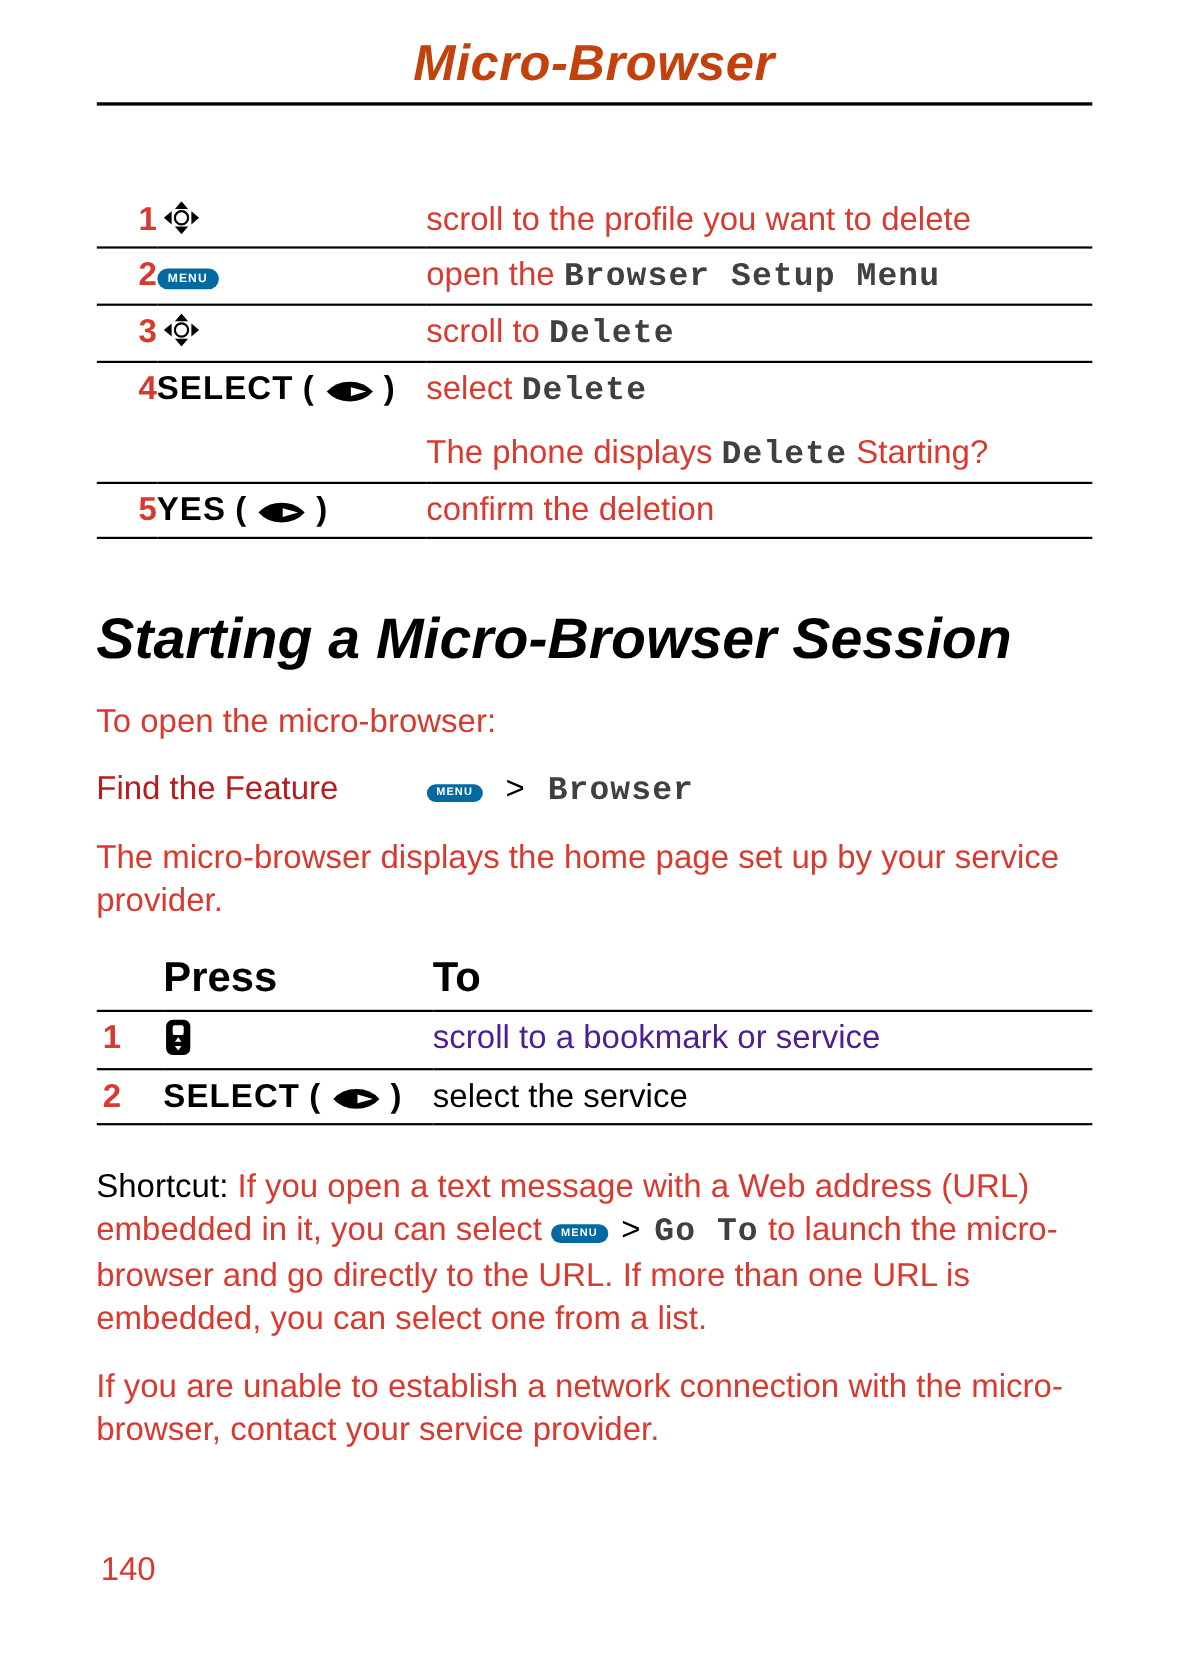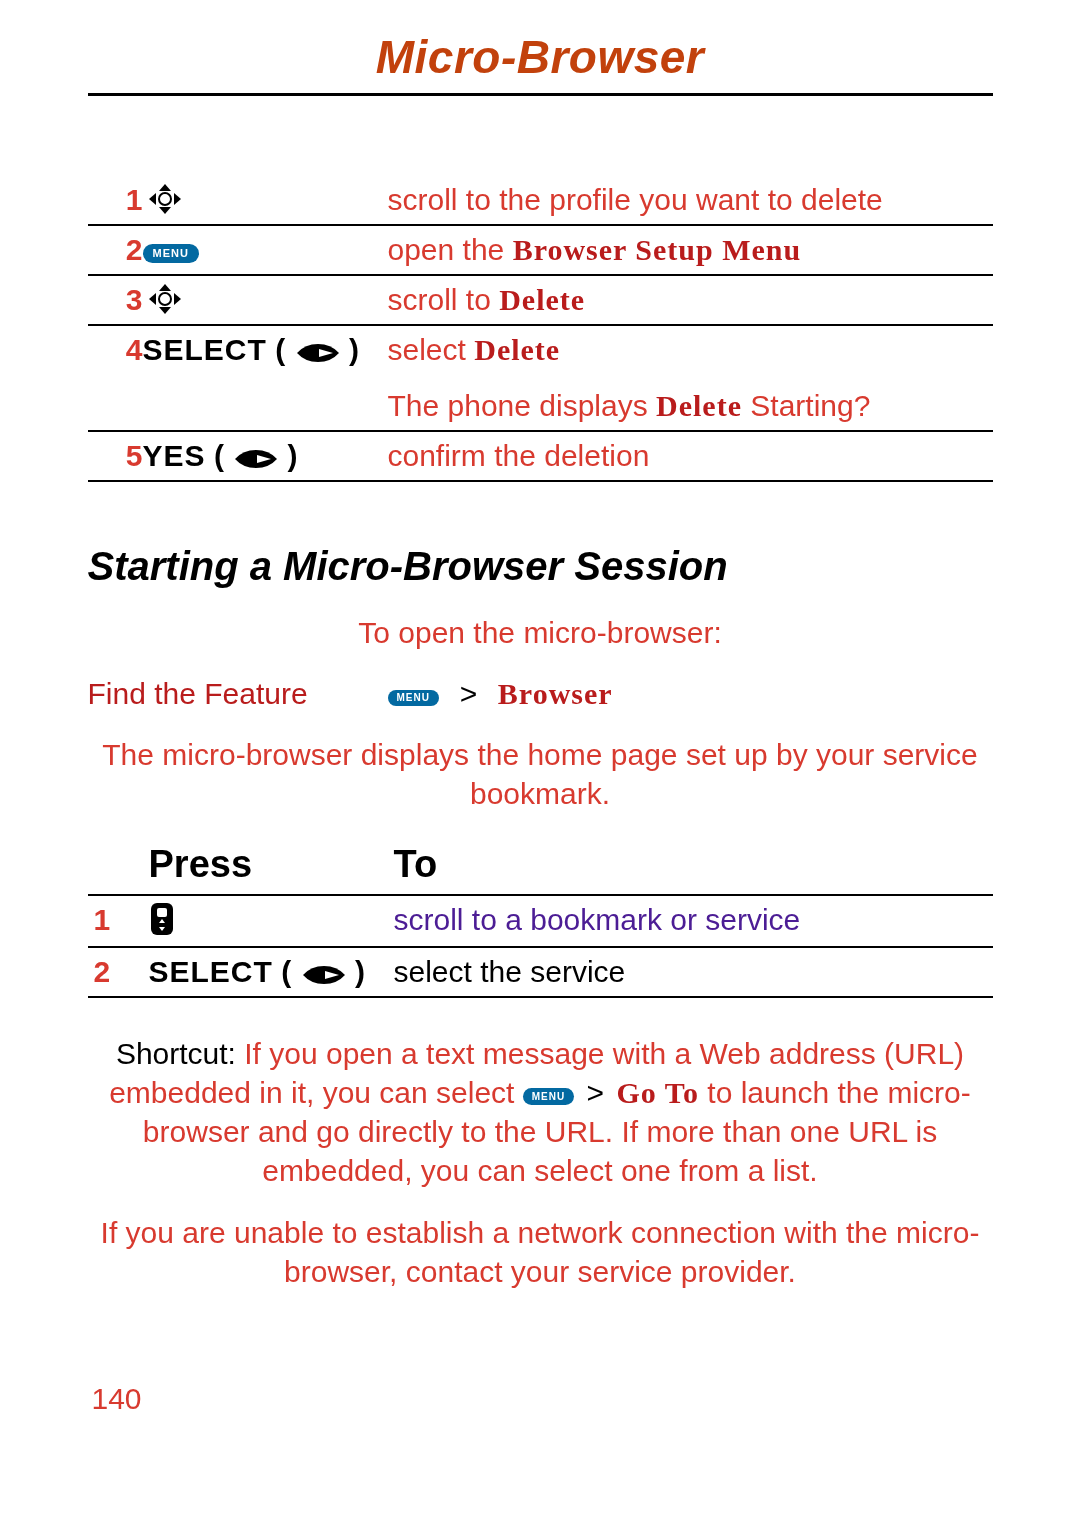--- a/index.html
+++ b/index.html
@@ -57,24 +57,24 @@
   }
   .col-press {
     width: 245px;
     color: #000;
   }
   .col-to {
     color: #d83a2f;
     padding-right: 4px;
   }
   .mono {
-    font-family: Liberation Serif, serif;
+    font-family: Liberation Mono, monospace;
     letter-spacing: 1px;
     font-weight: 600;
-    color: #b91c1c;
+    color: #404040;
   }
   .condensed {
     font-family: "Arial Narrow", Arial, sans-serif;
     font-stretch: condensed;
     font-weight: 700;
     letter-spacing: 1px;
     color: #000;
     font-size: 30px;
   }
 
@@ -95,29 +95,28 @@
   }
   .menu-badge.small {
     font-size: 10px;
     padding: 2px 9px;
   }
 
   .section-h {
     font-weight: 900;
     font-style: italic;
     color: #000;
-    font-size: 40px;
+    font-size: 52px;
     margin: 60px 0 20px 0;
   }
   .body-text {
     color: #d83a2f;
     font-size: 30px;
     line-height: 1.3;
     margin: 23px 0;
-    text-align: center;
   }
   .feature-row {
     display: flex;
     margin: 24px 0 18px 0;
   }
   .feature-label {
     font-weight: 400;
     color: #b91c1c;
     width: 300px;
     flex: 0 0 300px;
@@ -265,21 +264,21 @@
 
   <div class="feature-row">
     <div class="feature-label">Find the Feature</div>
     <div class="feature-path">
       <span class="menu-badge small">MENU</span>
       <span class="gt">&nbsp;&gt;&nbsp;</span>
       <span class="mono">Browser</span>
     </div>
   </div>
 
-  <div class="body-text">The micro-browser displays the home page set up by your service bookmark.</div>
+  <div class="body-text">The micro-browser displays the home page set up by your service provider.</div>
 
   <table class="steps2">
     <thead>
       <tr>
         <th class="col-num"></th>
         <th class="col-press">Press</th>
         <th>To</th>
       </tr>
     </thead>
     <tbody>

